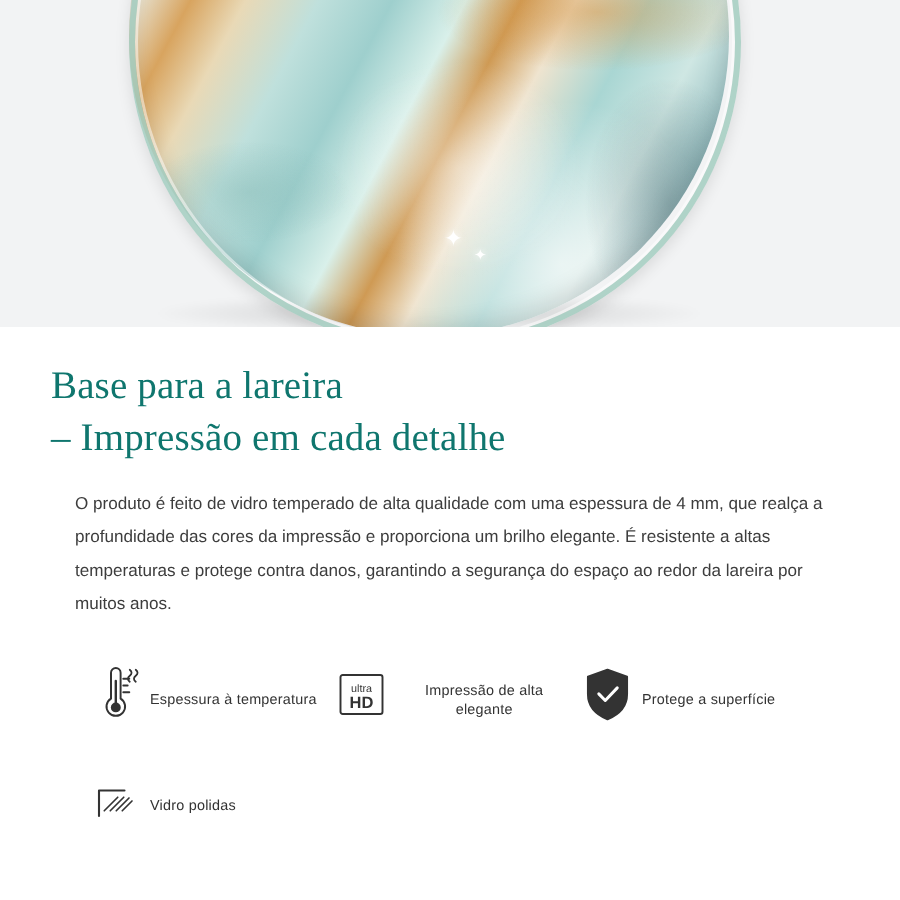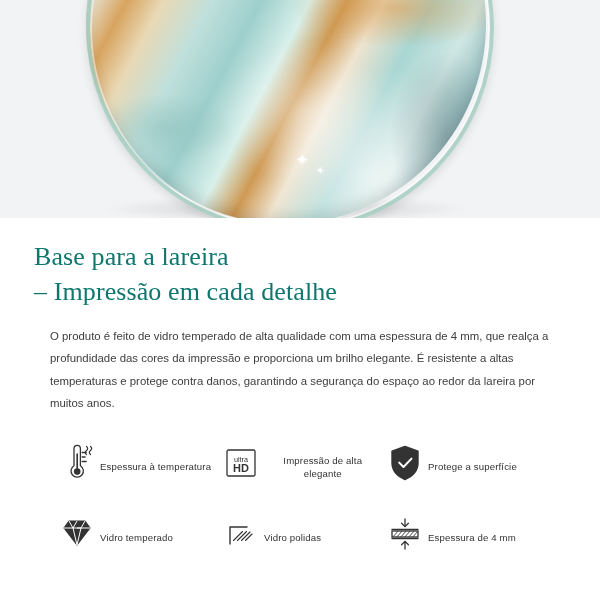--- a/index.html
+++ b/index.html
@@ -220,59 +220,30 @@
       <div class="feature">
         <div class="feature-icon">
           <svg width="38" height="42" viewBox="0 0 38 42" fill="none" stroke="#333333" stroke-width="1.4" stroke-linecap="round" stroke-linejoin="round">
             <path d="M19 4.5 6 9.2v11.6c0 8 5.6 13.6 13 16.7 7.4-3.1 13-8.7 13-16.7V9.2z" fill="#333333" stroke="#333333"></path>
             <path d="M13.2 20.6l4.3 4.4 8-8.4" stroke="#ffffff" stroke-width="2"></path>
           </svg>
         </div>
         <div class="feature-label">Protege a superfície</div>
       </div>
 
-      <div class="feature">
-        <div class="feature-icon">
-          <svg width="42" height="38" viewBox="0 0 42 38" fill="none" stroke="#333333" stroke-width="1.2" stroke-linejoin="round">
-            <path d="M8 13 13 6h16l5 7-13 17z" fill="#333333" stroke="#333333"></path>
-            <path d="M8 13h26M13 6l4 7 4-7M29 6l-4 7-4 0M17 13l4 17 4-17" stroke="#ffffff" stroke-width="1"></path>
-          </svg>
-        </div>
-        <div class="feature-label">Vidro temperado</div>
-      </div>
 
       <div class="feature">
         <div class="feature-icon">
           <svg width="40" height="38" viewBox="0 0 40 38" fill="none" stroke="#333333" stroke-width="1.4" stroke-linecap="round" stroke-linejoin="round">
             <path d="M9 29V12h17"></path>
             <line x1="12.5" y1="25.5" x2="21.5" y2="16.5" stroke-width="1.1"></line>
             <line x1="16.5" y1="25.5" x2="25.5" y2="16.5" stroke-width="1.1"></line>
             <line x1="20.5" y1="25.5" x2="29" y2="17" stroke-width="1.1"></line>
             <line x1="24.5" y1="25.5" x2="31" y2="19" stroke-width="1.1"></line>
           </svg>
         </div>
         <div class="feature-label">Vidro polidas</div>
       </div>
 
-      <div class="feature">
-        <div class="feature-icon">
-          <svg width="42" height="40" viewBox="0 0 42 40" fill="none" stroke="#333333" stroke-width="1.3" stroke-linecap="round">
-            <line x1="21" y1="5" x2="21" y2="12"></line>
-            <path d="M17.6 9.2 21 12.6l3.4-3.4"></path>
-            <line x1="8" y1="15.5" x2="34" y2="15.5"></line>
-            <rect x="8" y="17" width="26" height="6" fill="none"></rect>
-            <line x1="9" y1="22.8" x2="14" y2="17.2" stroke-width="0.9"></line>
-            <line x1="13" y1="22.8" x2="18" y2="17.2" stroke-width="0.9"></line>
-            <line x1="17" y1="22.8" x2="22" y2="17.2" stroke-width="0.9"></line>
-            <line x1="21" y1="22.8" x2="26" y2="17.2" stroke-width="0.9"></line>
-            <line x1="25" y1="22.8" x2="30" y2="17.2" stroke-width="0.9"></line>
-            <line x1="29" y1="22.8" x2="33.6" y2="17.6" stroke-width="0.9"></line>
-            <line x1="8" y1="24.5" x2="34" y2="24.5"></line>
-            <line x1="21" y1="35" x2="21" y2="28"></line>
-            <path d="M17.6 30.8 21 27.4l3.4 3.4"></path>
-          </svg>
-        </div>
-        <div class="feature-label">Espessura de 4 mm</div>
-      </div>
 
     </div>
   </div>
 </div>
 
 </body></html>

